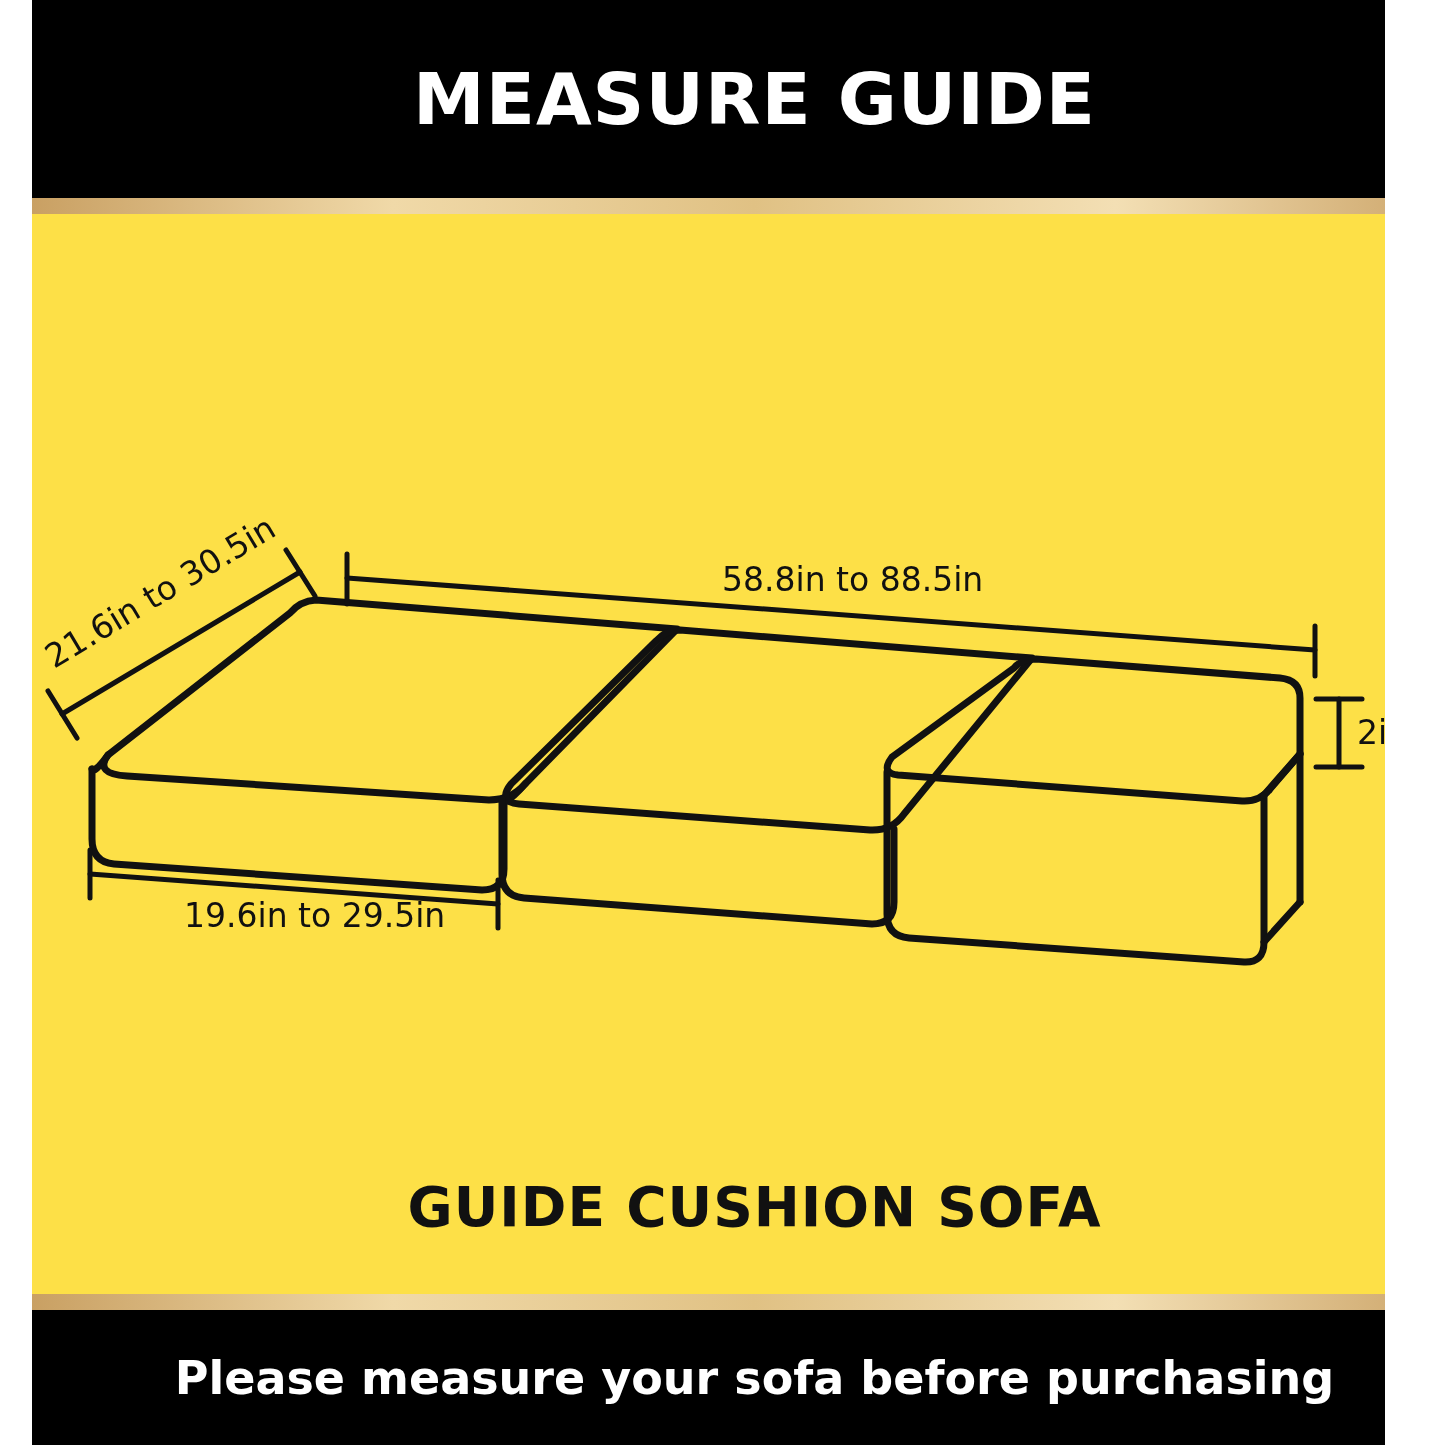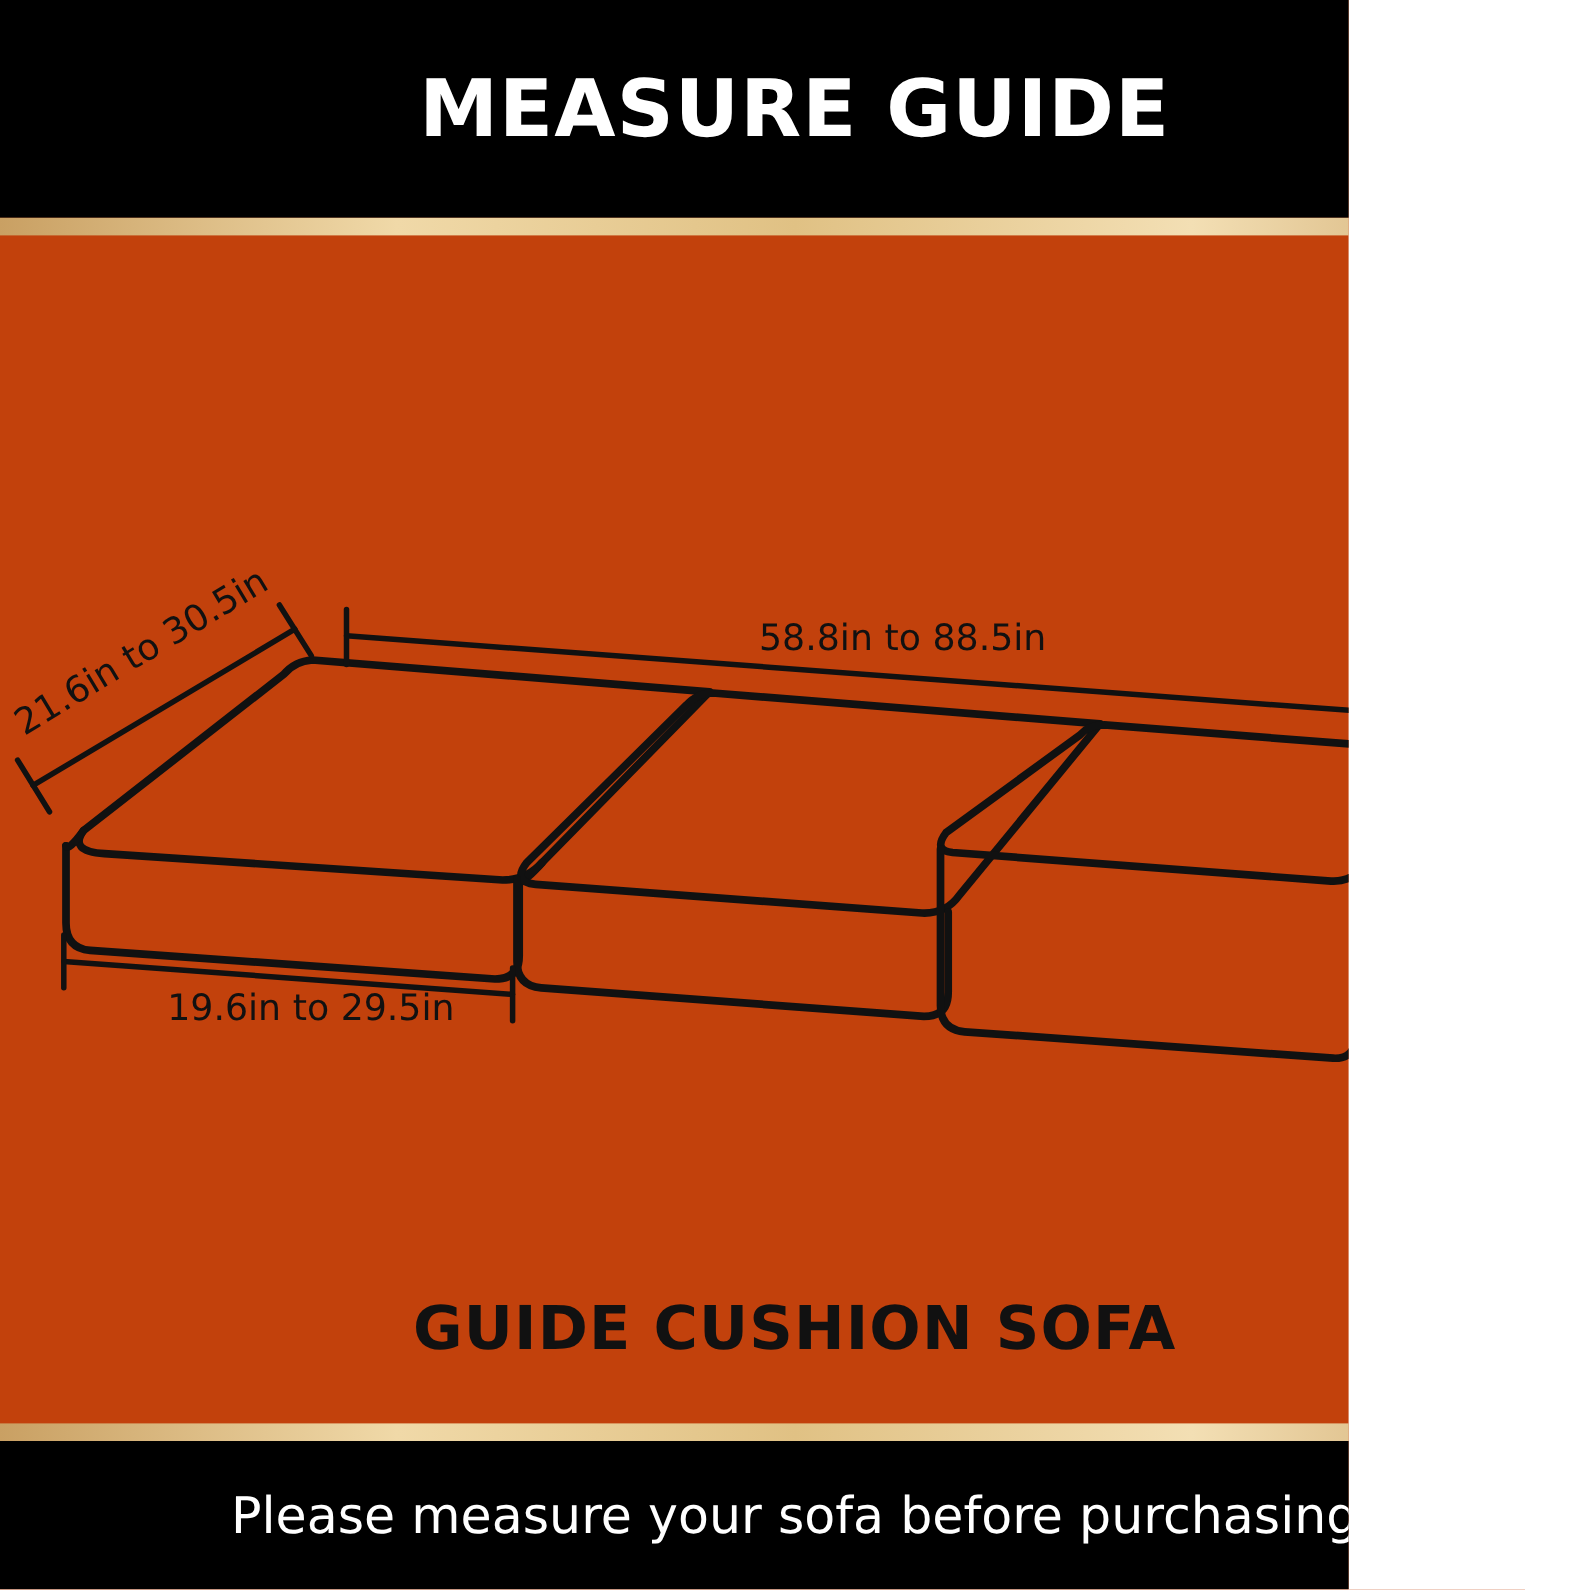--- a/index.html
+++ b/index.html
@@ -2,25 +2,26 @@
 <html><head>
 <meta charset="utf-8">
 <style>
   html, body {
     margin: 0;
     padding: 0;
     background: #ffffff;
   }
   #page {
     position: relative;
-    width: 1226px;
+    width: 1353px;
     height: 1445px;
-    background: #c2410c;
+    background: #fde047;
     font-family: "DejaVu Sans", sans-serif;
     overflow: hidden;
+    margin-left: 32px;
   }
 
   
   .header-band {
     position: absolute;
     left: 0;
     top: 0;
     width: 1445px;
     height: 198px;
     background: #000000;
@@ -63,21 +64,21 @@
     height: 135px;
     background: #000000;
     display: flex;
     align-items: center;
     justify-content: center;
   }
   .footer-note {
     color: #ffffff;
     font-family: "DejaVu Sans", sans-serif;
     font-size: 46px;
-    font-weight: normal;
+    font-weight: bold;
     line-height: 1;
     white-space: nowrap;
     text-align: center;
   }
 
   
   .caption {
     position: absolute;
     left: 0;
     top: 1175px;

